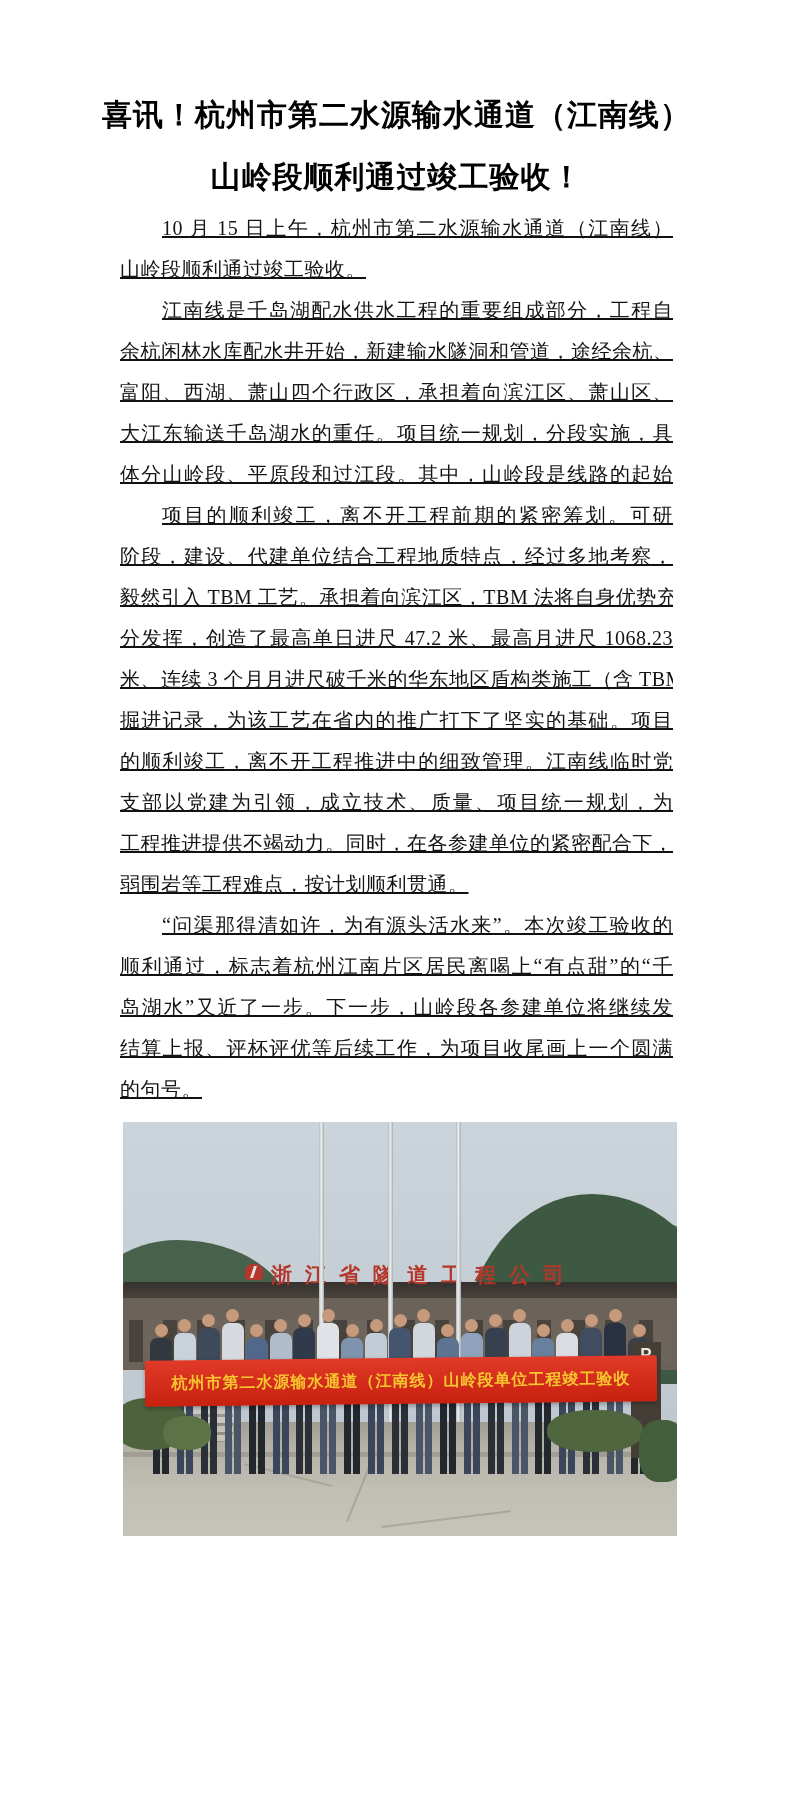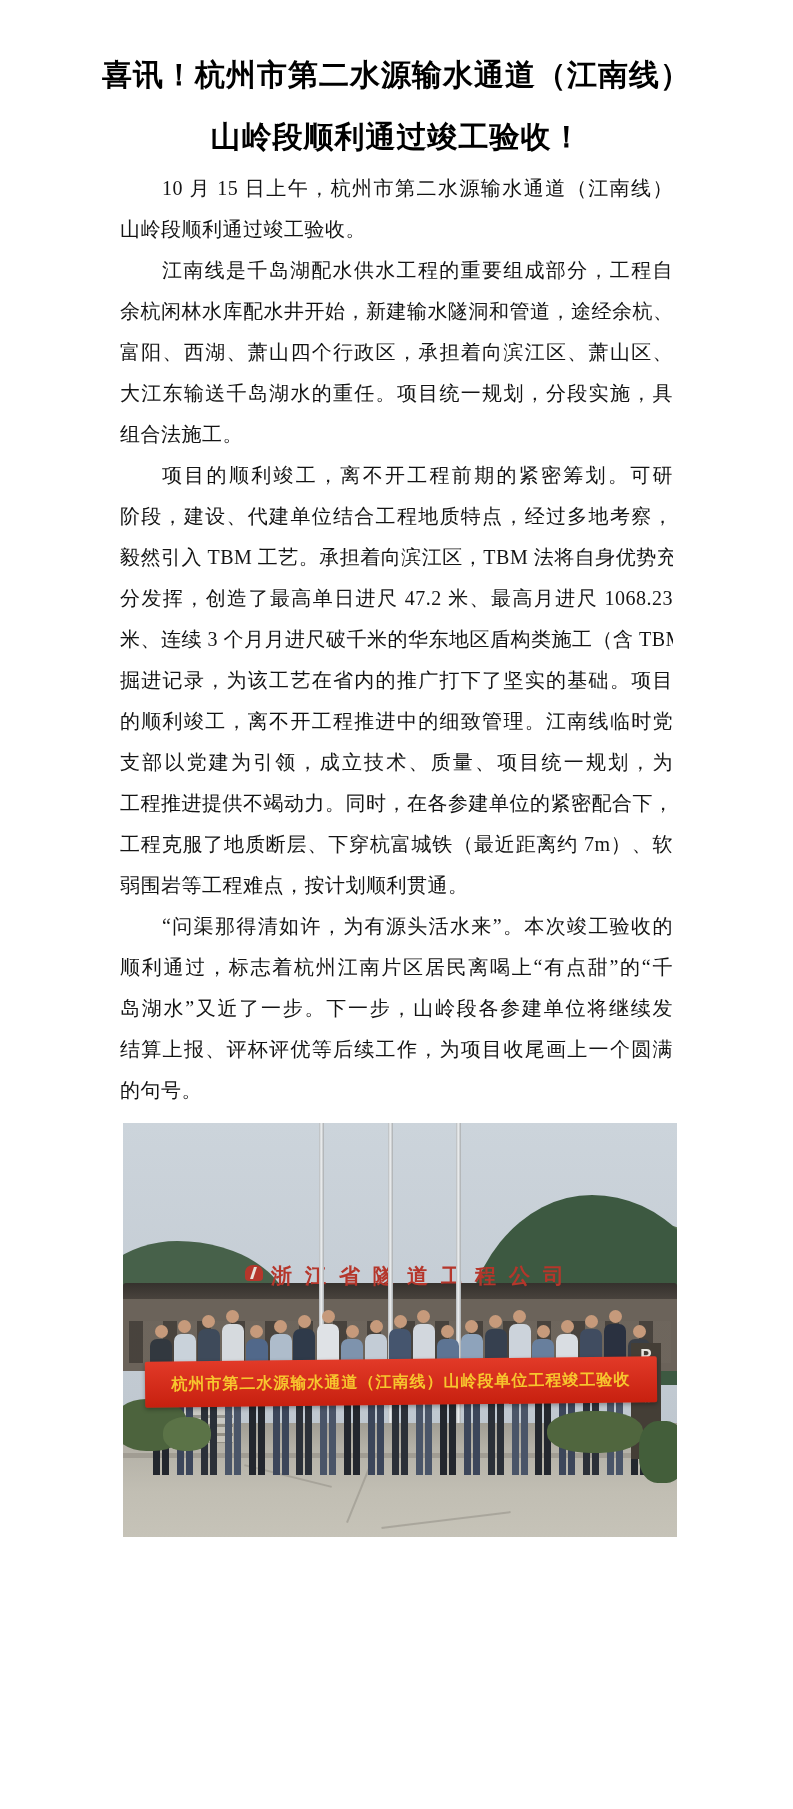--- a/index.html
+++ b/index.html
@@ -3,26 +3,26 @@
 <meta charset="utf-8">
 <style>
   html,body { margin:0; padding:0; background:#ffffff; }
   .page {
     position:relative; width:793px; height:1809px; margin:0 auto;
     background:#ffffff; overflow:hidden;
     font-family:"Liberation Serif","DejaVu Serif",serif;
     color:#111;
   }
   
-  .title-block { padding-top:44px; text-align:center; }
+  .title-block { padding-top:84px; text-align:center; }
   .title-line {
     display:block; font-size:30px; font-weight:700; line-height:62px;
     letter-spacing:1px; color:#000;
   }
-  .article-body { width:553px; margin:0 auto; margin-top:0; }
+  .article-body { width:553px; margin:0 auto; margin-top:0;text-decoration:underline; }
   .paragraph { margin:0; }
   .para-line {
     font-size:20px; line-height:41px; color:#141414;
     text-align:justify; text-align-last:justify; text-justify:inter-ideograph;
     white-space:nowrap; overflow:hidden; letter-spacing:0.5px;
   }
   .para-line.first { padding-left:42px; }
   .para-line.last { text-align-last:left; }
 
   
@@ -112,33 +112,32 @@
   <div class="article-body">
       <div class="paragraph">
         <div class="para-line first">10 月 15 日上午，杭州市第二水源输水通道（江南线）</div>
         <div class="para-line last">山岭段顺利通过竣工验收。</div>
       </div>
       <div class="paragraph">
         <div class="para-line first">江南线是千岛湖配水供水工程的重要组成部分，工程自</div>
         <div class="para-line">余杭闲林水库配水井开始，新建输水隧洞和管道，途经余杭、</div>
         <div class="para-line">富阳、西湖、萧山四个行政区，承担着向滨江区、萧山区、</div>
         <div class="para-line">大江东输送千岛湖水的重任。项目统一规划，分段实施，具</div>
-        <div class="para-line last">组合法施工。</div>
+        <div class="para-line">体分山岭段、平原段和过江段。其中，山岭段是线路的起始</div>
       </div>
       <div class="paragraph">
         <div class="para-line first">项目的顺利竣工，离不开工程前期的紧密筹划。可研</div>
         <div class="para-line">阶段，建设、代建单位结合工程地质特点，经过多地考察，</div>
         <div class="para-line">毅然引入 TBM 工艺。承担着向滨江区，TBM 法将自身优势充</div>
         <div class="para-line">分发挥，创造了最高单日进尺 47.2 米、最高月进尺 1068.23</div>
         <div class="para-line">米、连续 3 个月月进尺破千米的华东地区盾构类施工（含 TBM）</div>
         <div class="para-line">掘进记录，为该工艺在省内的推广打下了坚实的基础。项目</div>
         <div class="para-line">的顺利竣工，离不开工程推进中的细致管理。江南线临时党</div>
         <div class="para-line">支部以党建为引领，成立技术、质量、项目统一规划，为</div>
         <div class="para-line">工程推进提供不竭动力。同时，在各参建单位的紧密配合下，</div>
-        <div class="para-line">工程克服了地质断层、下穿杭富城铁（最近距离约 7m）、软</div>
         <div class="para-line last">弱围岩等工程难点，按计划顺利贯通。</div>
       </div>
       <div class="paragraph">
         <div class="para-line first">“问渠那得清如许，为有源头活水来”。本次竣工验收的</div>
         <div class="para-line">顺利通过，标志着杭州江南片区居民离喝上“有点甜”的“千</div>
         <div class="para-line">岛湖水”又近了一步。下一步，山岭段各参建单位将继续发</div>
         <div class="para-line">结算上报、评杯评优等后续工作，为项目收尾画上一个圆满</div>
         <div class="para-line last">的句号。</div>
       </div>
     </div>

